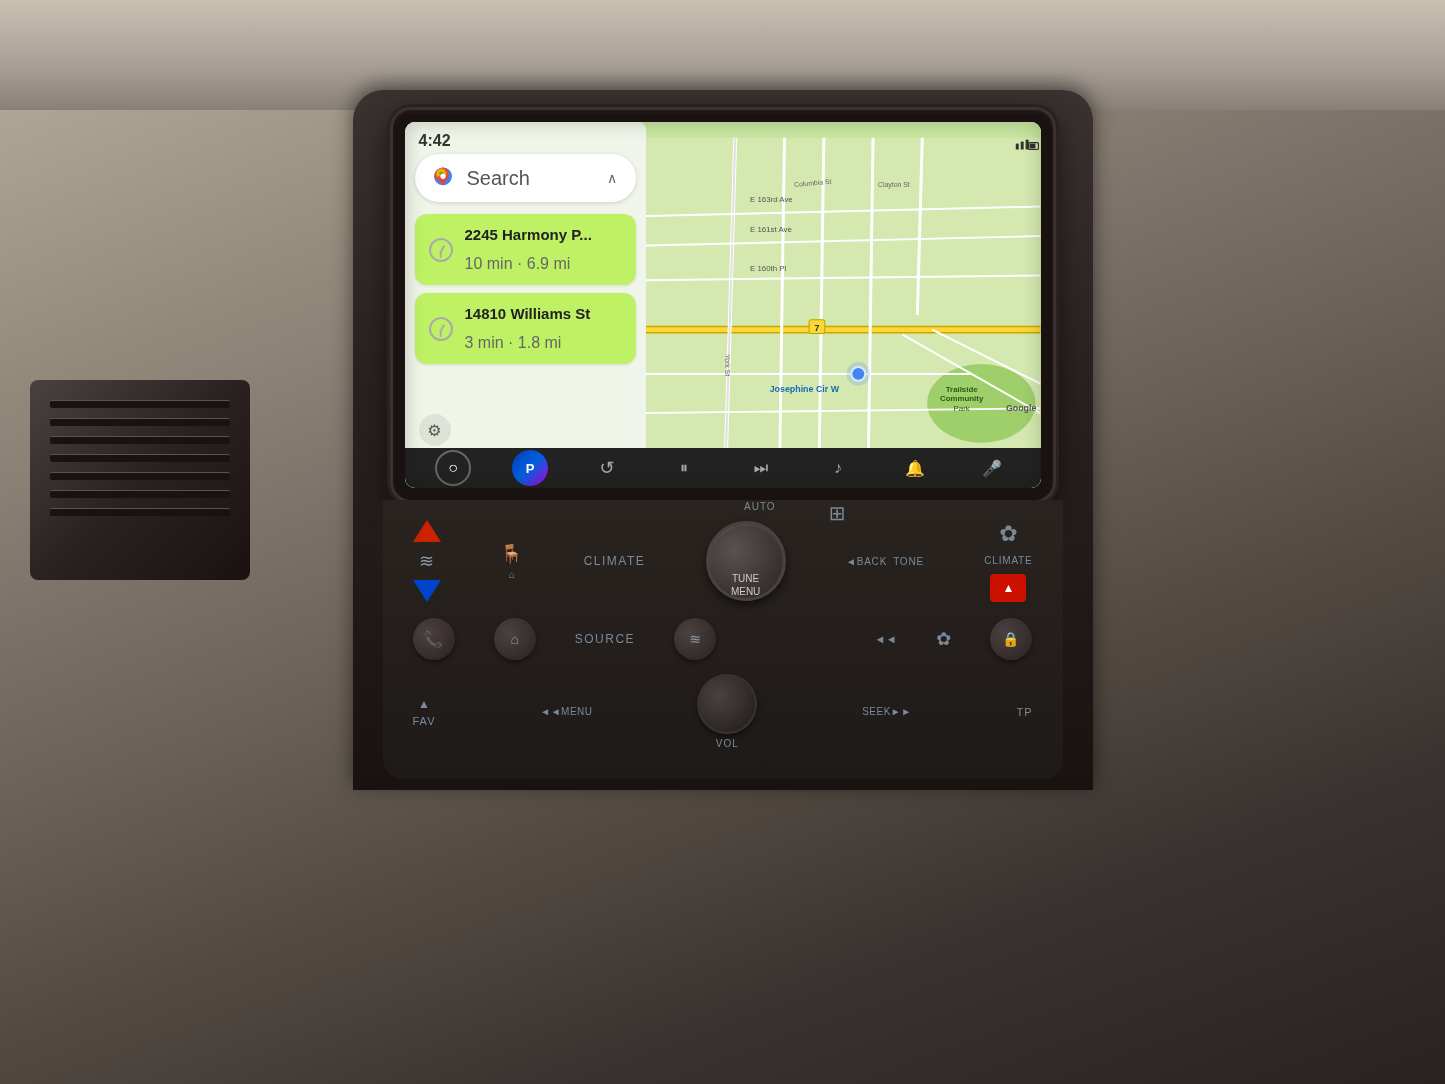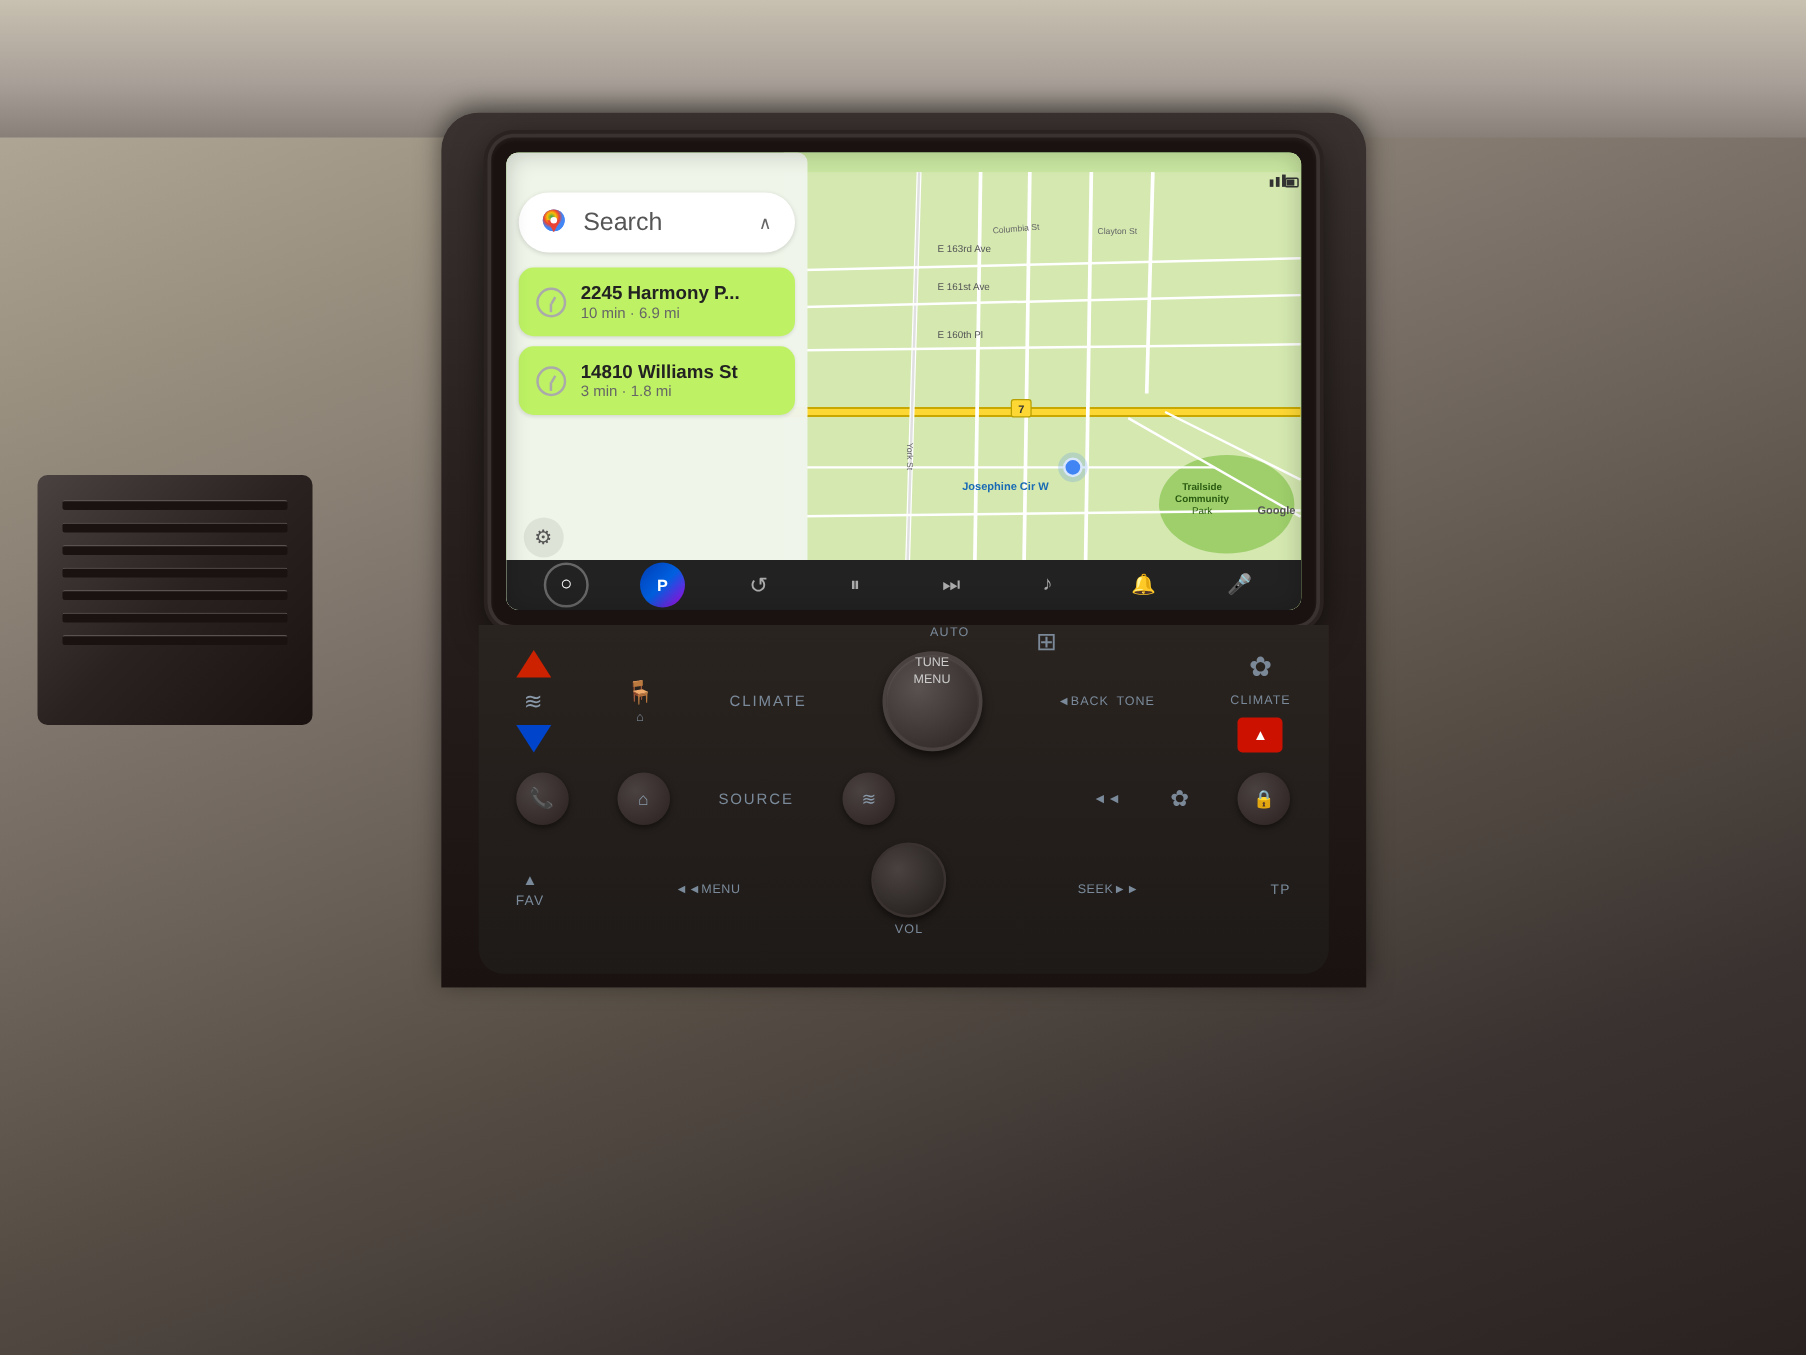--- a/index.html
+++ b/index.html
@@ -212,23 +212,23 @@
 
     .dest-info {
       flex: 1;
     }
     .dest-name {
       font-size: 15px;
       font-weight: 600;
       color: #222;
     }
     .dest-details {
-      font-size: 12px;
+      font-size: 16px;
       color: #666;
-      margin-top: 0;
+      margin-top: 12px;
     }
 
     
     .settings-area {
       position: absolute;
       bottom: 42px;
       left: 14px;
     }
     .settings-circle {
       width: 32px;
@@ -311,21 +311,21 @@
       border-top: 22px solid #0044cc;
     }
 
     .round-knob {
       width: 80px;
       height: 80px;
       border-radius: 50%;
       background: radial-gradient(circle at 35% 35%, #5a5250, #2a2220);
       border: 3px solid #4a4240;
       display: flex;
-      align-items: flex-start;
+      align-items: flex-end;
       justify-content: center;
       text-align: center;
       color: #ccc;
       font-size: 10px;
       line-height: 1.3;
       box-shadow: 0 4px 8px rgba(0,0,0,0.6), inset 0 1px 2px rgba(255,255,255,0.1);
     }
 
     .small-btn {
       background: radial-gradient(circle at 35% 35%, #4a4240, #2a2020);
@@ -468,20 +468,23 @@
           <rect x="400" y="4" width="3" height="8" fill="#333"></rect>
           <rect x="405" y="2" width="3" height="10" fill="#333"></rect>
 
           <rect x="408" y="5" width="10" height="7" rx="1" fill="none" stroke="#333" stroke-width="1.2"></rect>
           <rect x="409" y="6" width="6" height="5" fill="#333"></rect>
         </svg>
       </div>
 
       <div class="left-panel">
 
+        <div class="status-bar">
+          <span class="status-time">4:42</span>
+        </div>
 
         <div class="search-bar">
 
           <svg class="maps-icon" viewBox="0 0 32 32">
             <circle cx="16" cy="14" r="10" fill="#4285f4"></circle>
             <circle cx="16" cy="14" r="10" fill="url(#mapsGrad)"></circle>
             <defs>
               <radialGradient id="mapsGrad" cx="40%" cy="35%">
                 <stop offset="0%" stop-color="#34a853"></stop>
                 <stop offset="40%" stop-color="#fbbc04"></stop>

